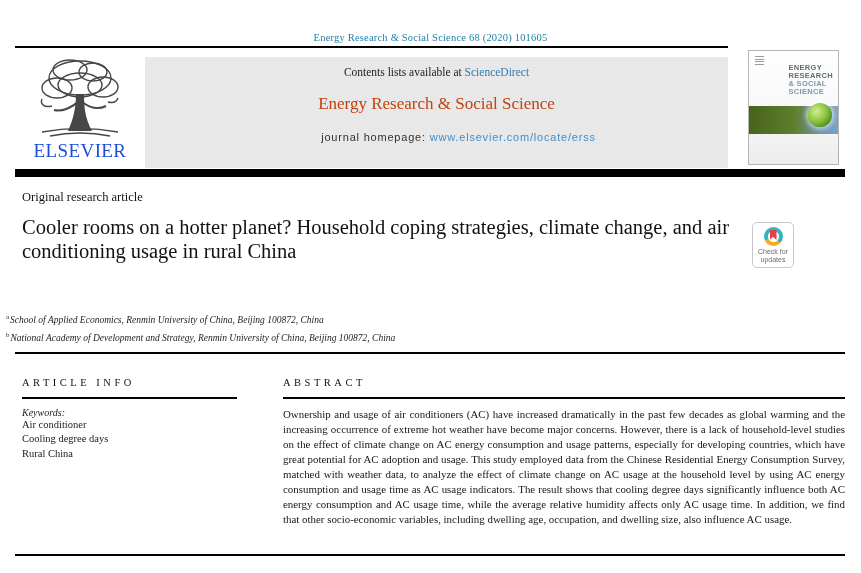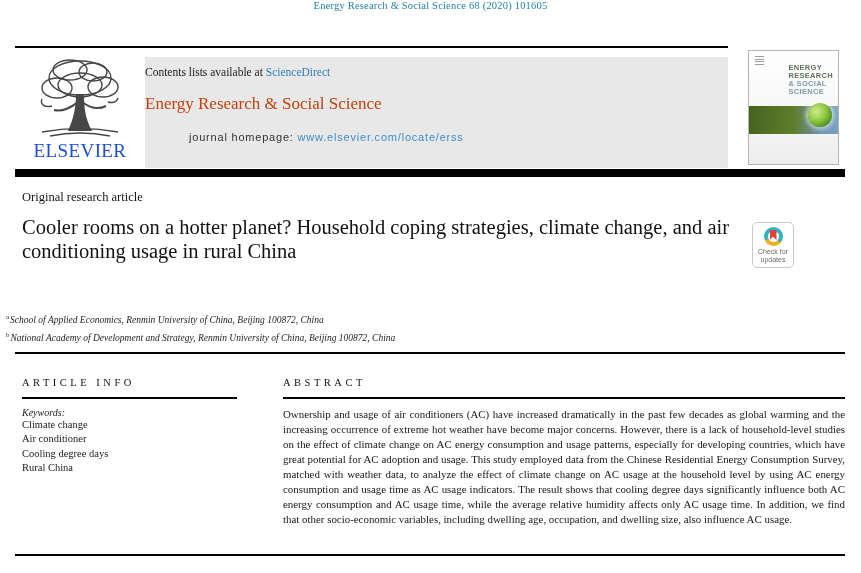--- a/index.html
+++ b/index.html
@@ -10,21 +10,21 @@
     height: 573px;
     background: #ffffff;
     font-family: "Liberation Serif", serif;
     color: #1a1a1a;
     overflow: hidden;
   }
 
   
   .citation {
     position: absolute;
-    top: 0; left: 0;
+    top: 32px; left: 0;
     width: 100%;
     text-align: center;
     font-size: 10.5px;
     color: #1f7fa6;
     letter-spacing: 0.2px;
   }
 
   
   .rule-top {
     position: absolute;
@@ -44,20 +44,21 @@
     font-size: 19px;
     color: #1d4ed8;
     letter-spacing: 0.4px;
     margin-top: 0;
   }
   .grey-box {
     position: absolute;
     left: 145px; top: 57px;
     width: 583px; height: 111px;
     background: #e8e8e8;
+    text-align: center;
   }
   .contents-line {
     padding-top: 9px;
     font-size: 11.5px;
     color: #222;
   }
   .link-blue { color: #2d7eb5; text-decoration: none; cursor: pointer; }
   .journal-title {
     margin-top: 16px;
     font-size: 17px;
@@ -296,21 +297,20 @@
     <div><sup>a</sup><span>School of Applied Economics, Renmin University of China, Beijing 100872, China</span></div>
     <div><sup>b</sup><span>National Academy of Development and Strategy, Renmin University of China, Beijing 100872, China</span></div>
   </div>
 
   <div class="rule-mid"></div>
 
   <div class="info-col">
     <div class="col-heading">ARTICLE INFO</div>
     <div class="col-rule"></div>
     <div class="keywords-label">Keywords:</div>
-    <div class="keyword-item">Climate change</div>
     <div class="keyword-item">Air conditioner</div>
     <div class="keyword-item">Cooling degree days</div>
     <div class="keyword-item">Rural China</div>
   </div>
 
   <div class="abs-col">
     <div class="col-heading">ABSTRACT</div>
     <div class="col-rule"></div>
     <div class="abstract-text">Ownership and usage of air conditioners (AC) have increased dramatically in the past few decades as global warming and the increasing occurrence of extreme hot weather have become major concerns. However, there is a lack of household-level studies on the effect of climate change on AC energy consumption and usage patterns, especially for developing countries, which have great potential for AC adoption and usage. This study employed data from the Chinese Residential Energy Consumption Survey, matched with weather data, to analyze the effect of climate change on AC usage at the household level by using AC energy consumption and usage time as AC usage indicators. The result shows that cooling degree days significantly influence both AC energy consumption and AC usage time, while the average relative humidity affects only AC usage time. In addition, we find that other socio-economic variables, including dwelling age, occupation, and dwelling size, also influence AC usage.</div>
   </div>

